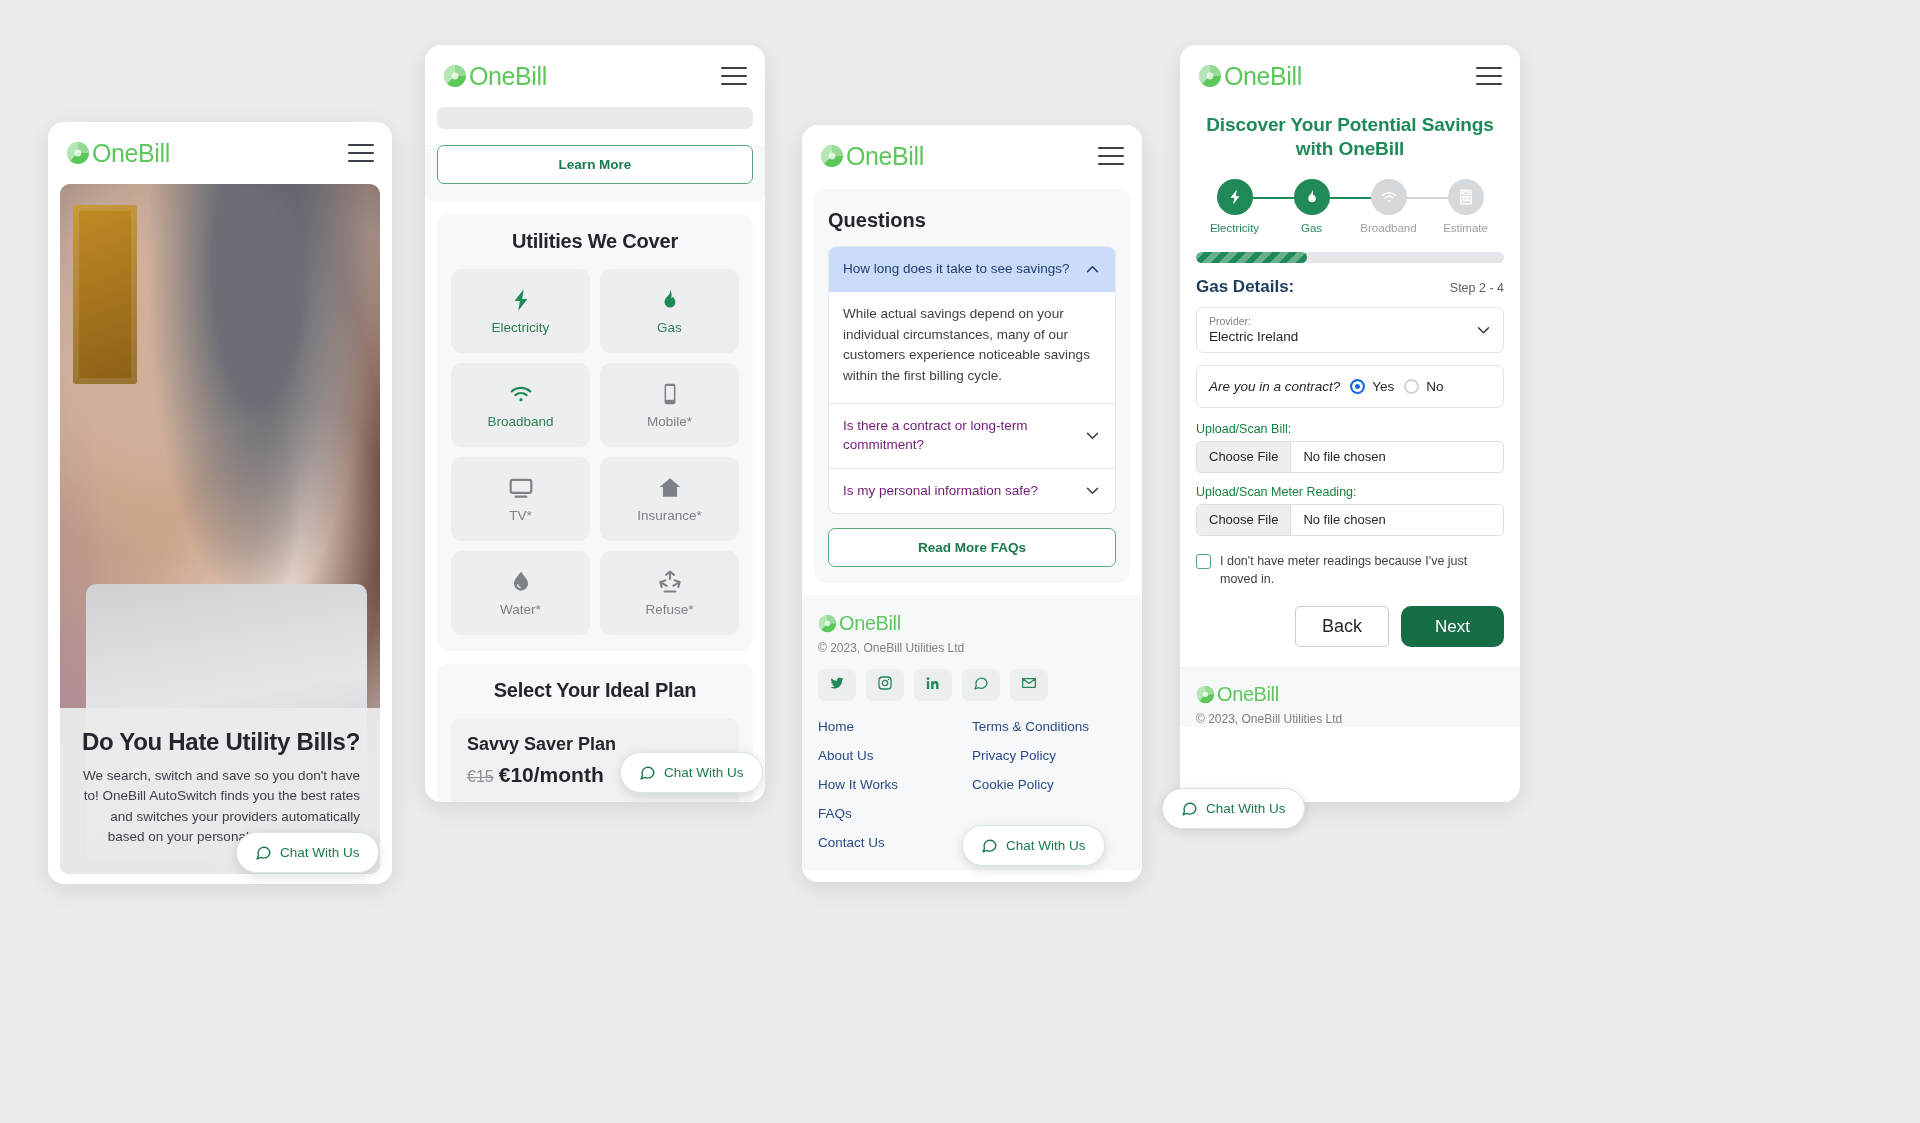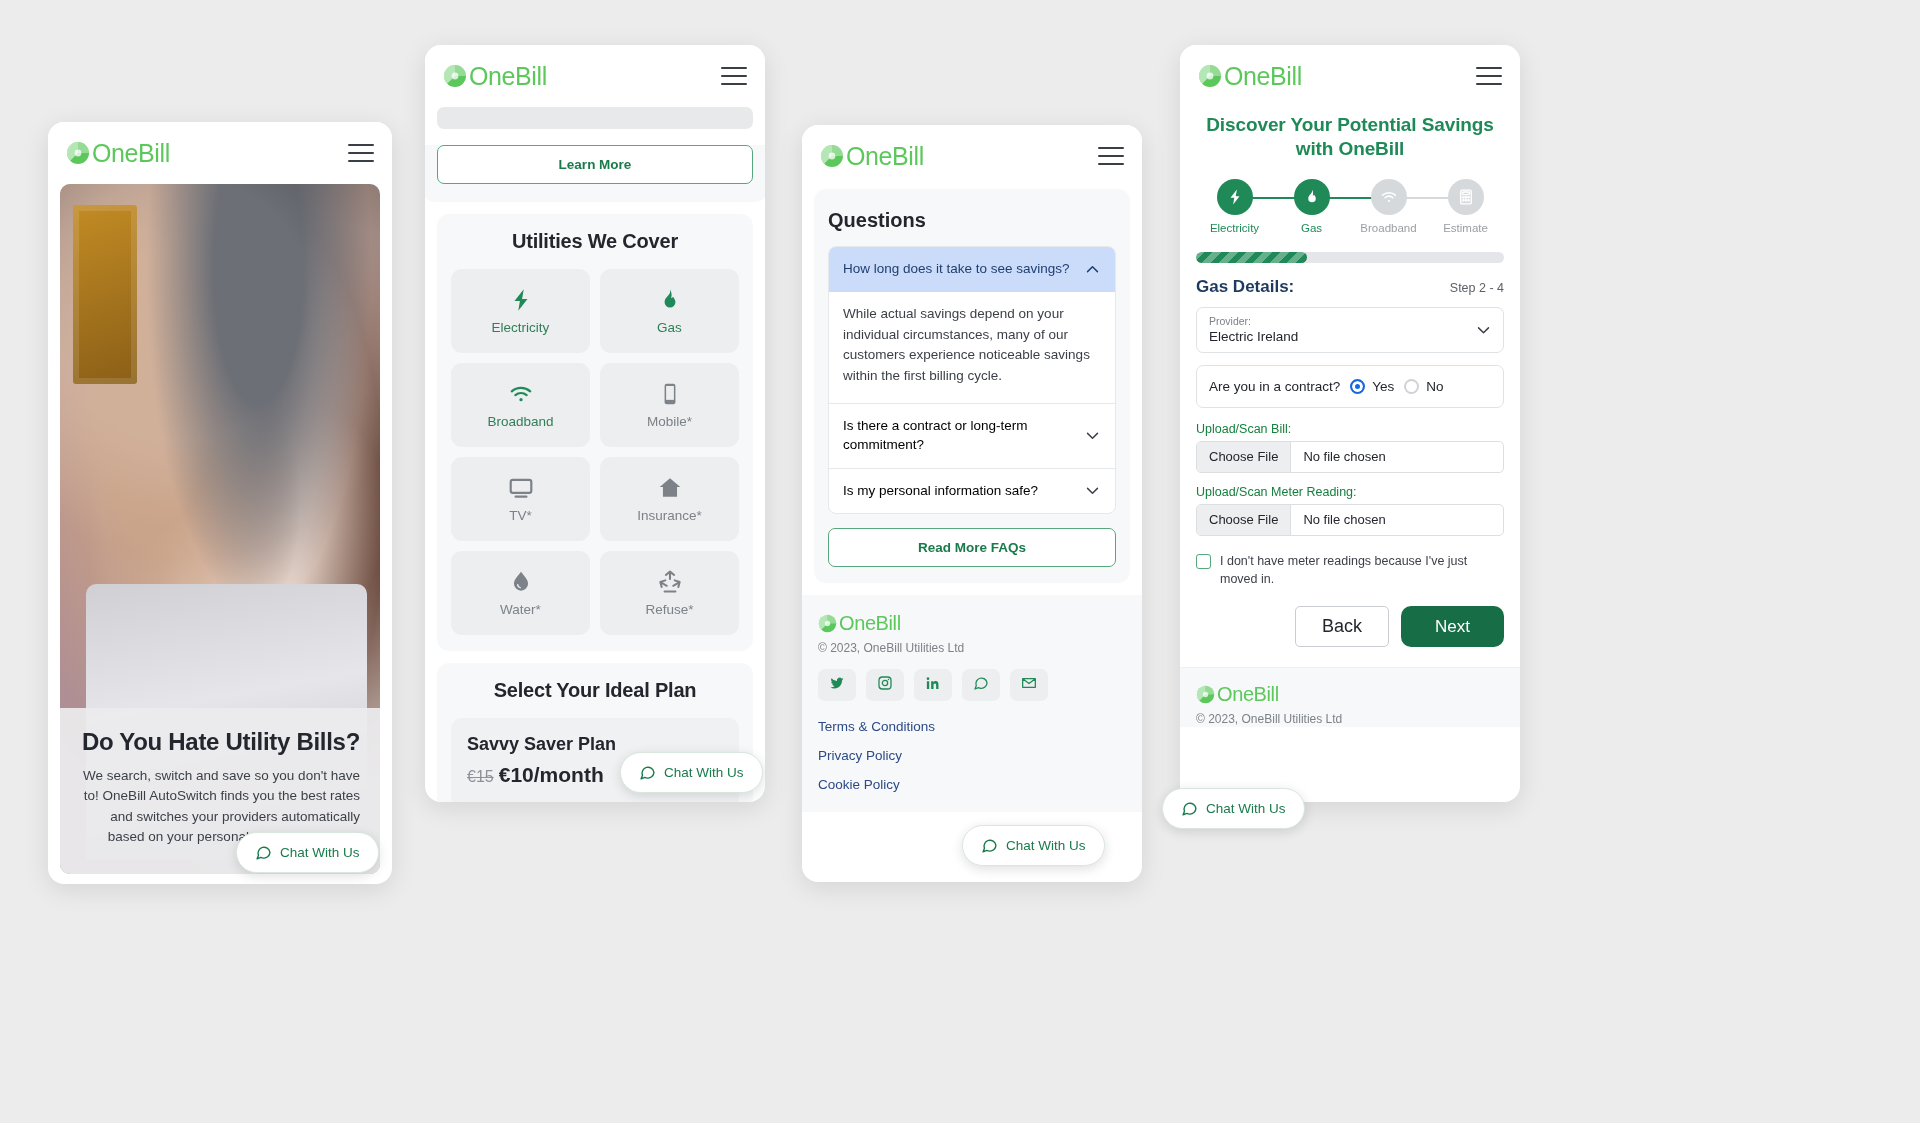--- a/index.html
+++ b/index.html
@@ -128,21 +128,21 @@
   .plan-price { font-size: 21px; font-weight: 700; color: #23262d; }
   .plan-old { font-size: 16px; color: #8d9298; text-decoration: line-through; font-weight: 500; margin-right: 5px; }
 
   
   .faq-title { font-size: 20px; font-weight: 700; color: #23262d; text-align: left; margin: 4px 0 14px; }
   .faq-list { border: 1px solid #e6e8ea; border-radius: 8px; overflow: hidden; background: #fff; }
   .faq-item + .faq-item { border-top: 1px solid #e6e8ea; }
   .faq-q {
     display: flex; align-items: center; justify-content: space-between; gap: 10px;
     padding: 13px 14px; cursor: pointer; font-size: 13.5px; line-height: 1.38;
-    color: #000000;
+    color: #701a75;
   }
   .faq-item.open .faq-q { background: #cbdcfa; color: #1f3f70; }
   .chev { width: 17px; height: 17px; flex: 0 0 17px; }
   .faq-a { padding: 12px 14px 16px; font-size: 13.5px; line-height: 1.55; color: #3b3f47; }
 
   
   .footer { background: #f7f8f9; margin-top: 12px; padding: 18px 16px 20px; }
   .foot-logo { display: flex; align-items: center; gap: 2px; margin-bottom: 8px; }
   .foot-logo .logo-mark { width: 19px; height: 19px; flex: 0 0 19px; }
   .foot-logo .logo-text { font-size: 20px; }
@@ -193,21 +193,21 @@
     background: #fff; padding: 7px 12px 8px; position: relative; cursor: pointer;
   }
   .field-lbl { font-size: 10.5px; color: #7c8288; margin-bottom: 2px; }
   .field-val { font-size: 13.5px; color: #23262d; }
   .field .chev { position: absolute; right: 11px; top: 50%; transform: translateY(-50%); }
 
   .contract-box {
     margin: 0 16px 14px; border: 1px solid #e0e3e6; border-radius: 7px; background: #fff;
     padding: 13px 12px; display: flex; align-items: center; gap: 10px;
   }
-  .contract-q { font-size: 13.5px; color: #23262d; }
+  .contract-q { font-size: 13.5px; color: #23262d; font-style: italic; }
   .radio-grp { display: flex; align-items: center; gap: 7px; cursor: pointer; }
   .radio { width: 15px; height: 15px; border-radius: 50%; border: 2px solid #cfd3d7; background: #fff; position: relative; }
   .radio.on { border-color: #1669e3; background: #1669e3; box-shadow: inset 0 0 0 3px #fff; }
   .radio-lbl { font-size: 13.5px; color: #23262d; }
 
   .up-lbl { font-size: 12.5px; color: #15803d; padding: 0 16px 5px; }
   .file-row {
     margin: 0 16px 12px; border: 1px solid #dcdfe2; border-radius: 5px;
     display: flex; overflow: hidden; background: #fff; height: 32px;
   }
@@ -509,20 +509,27 @@
         </div>
         <div class="social">
           <span>
             <svg viewBox="0 0 24 24" fill="#1f8a57">
                 <path d="M2.5 5.5h19v13h-19zM3.5 6.5l8.5 6.3 8.5-6.3" fill="none" stroke="#1f8a57" stroke-width="1.9" stroke-linejoin="round"></path>
               </svg></span>
         </div>
       </div>
 
       <div class="foot-cols">
+        <div class="foot-col">
+          <span class="foot-link">Home</span>
+          <span class="foot-link">About Us</span>
+          <span class="foot-link">How It Works</span>
+          <span class="foot-link">FAQs</span>
+          <span class="foot-link">Contact Us</span>
+        </div>
         <div class="foot-col">
           <span class="foot-link">Terms &amp; Conditions</span>
           <span class="foot-link">Privacy Policy</span>
           <span class="foot-link">Cookie Policy</span>
         </div>
       </div>
     </div>
 
     <div class="chat-btn" id="chat3">
       <span class="chat-ico">

